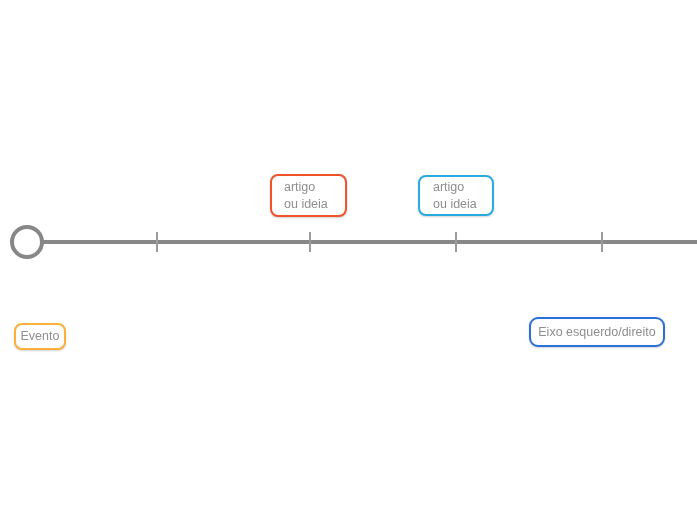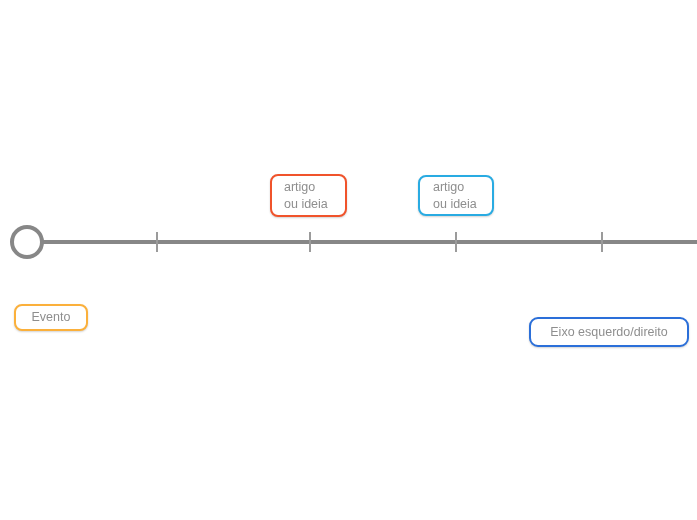--- a/index.html
+++ b/index.html
@@ -76,29 +76,29 @@
   }
   .node-article-2 {
     left: 418px;
     top: 175px;
     width: 76px;
     height: 41px;
     padding-left: 13px;
   }
   .node-event {
     left: 14px;
-    top: 304px;
-    width: 74px;
+    top: 323px;
+    width: 52px;
     height: 27px;
     justify-content: center;
   }
   .node-axis-label {
     left: 529px;
     top: 317px;
-    width: 160px;
+    width: 136px;
     height: 30px;
     justify-content: center;
     border-radius: 9px;
     white-space: nowrap;
   }
 </style>
 </head>
 <body>
 
 <div class="canvas">

